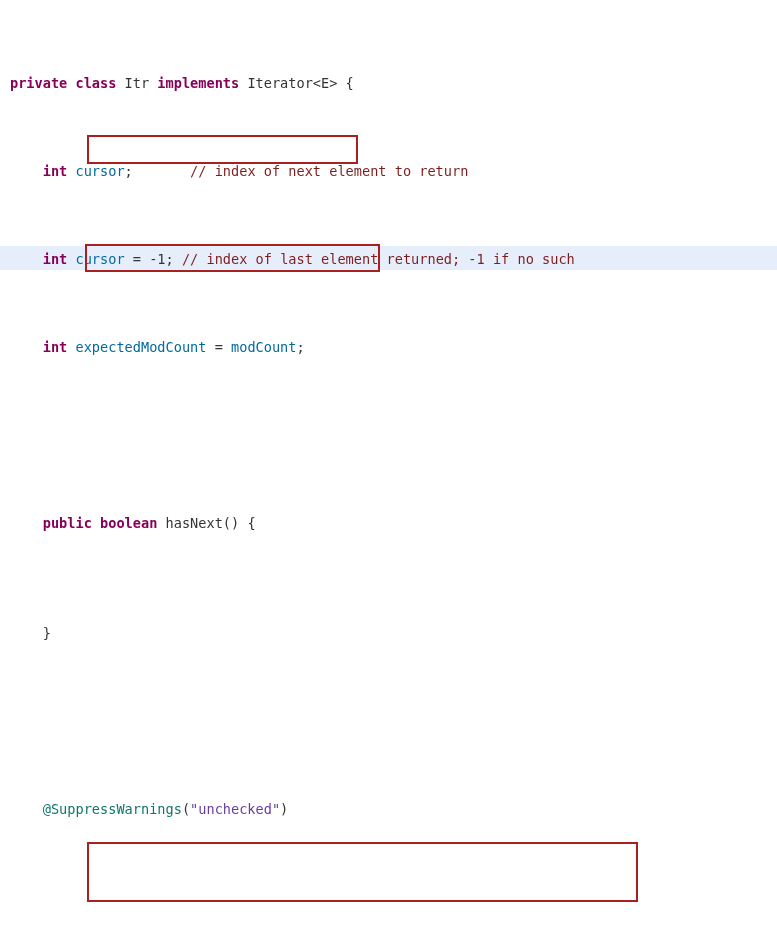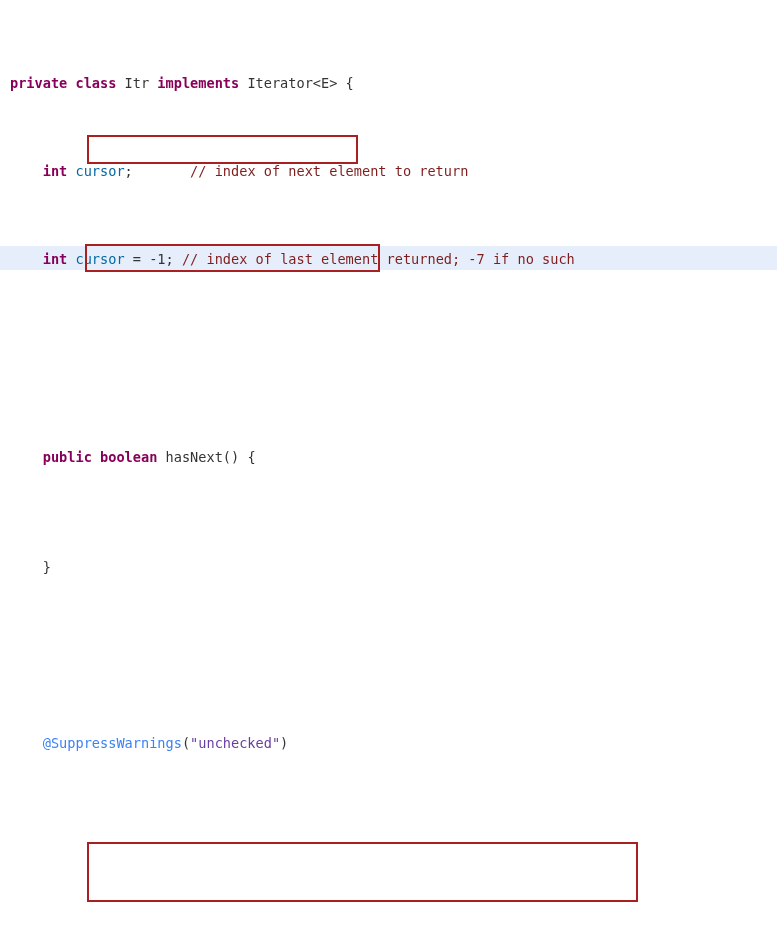--- a/index.html
+++ b/index.html
@@ -46,21 +46,21 @@
     display: block;
     height: 22px;
     white-space: pre;
   }
 
   
   .kw   { color: #88005a; font-weight: bold; }
   .fld  { color: #0369a1; }
   .cmt  { color: #7f1d1d; }
   .str  { color: #6a3ea1; }
-  .ann  { color: #3b82f6; text-align: right; }
+  .ann  { color: #0f766e; text-align: right; }
   .typ  { color: #333333; }
   .pln  { color: #333333; }
   .num  { color: #333333; }
 
   
   .anno-box {
     position: absolute;
     border: 2px solid #a82020;
     box-sizing: border-box;
     z-index: 3;
@@ -74,22 +74,23 @@
 <div id="screenshot">
 
   <div class="line-highlight" style="top:246px;"></div>
 
   <div class="code">
 
     <span class="ln"><span class="kw">private</span> <span class="kw">class</span> <span class="typ">Itr</span> <span class="kw">implements</span> <span class="typ">Iterator&lt;E&gt;</span> <span class="pln">{</span></span>
 
     <span class="ln">    <span class="kw">int</span> <span class="fld">cursor</span><span class="pln">;</span>       <span class="cmt">// index of next element to return</span></span>
 
-    <span class="ln">    <span class="kw">int</span> <span class="fld">cursor</span> <span class="pln">=</span> <span class="num">-1</span><span class="pln">;</span> <span class="cmt">// index of last element returned; -7 if no such</span></span>
+    <span class="ln">    <span class="kw">int</span> <span class="fld">cursor</span> <span class="pln">=</span> <span class="num">-1</span><span class="pln">;</span> <span class="cmt">// index of last element returned; -1 if no such</span></span>
 
+    <span class="ln">    <span class="kw">int</span> <span class="fld">expectedModCount</span> <span class="pln">=</span> <span class="fld">modCount</span><span class="pln">;</span></span>
 
     <span class="ln"> </span>
 
     <span class="ln">    <span class="kw">public</span> <span class="kw">boolean</span> <span class="pln">hasNext</span><span class="pln">() {</span></span>
 
 
     <span class="ln">    <span class="pln">}</span></span>
 
     <span class="ln"> </span>
 

